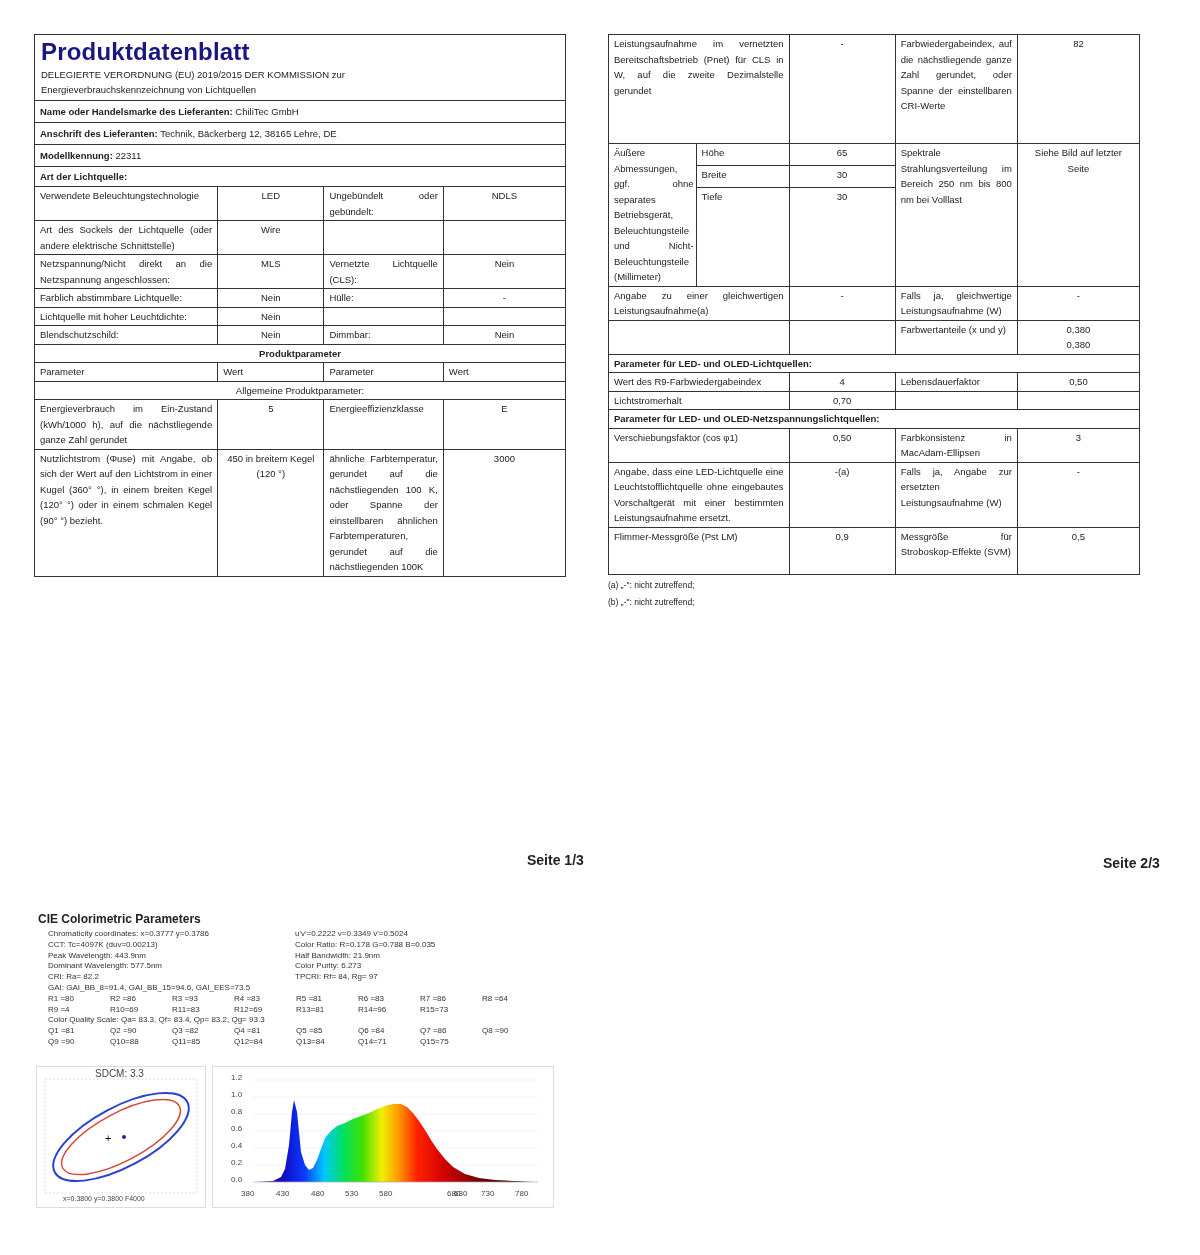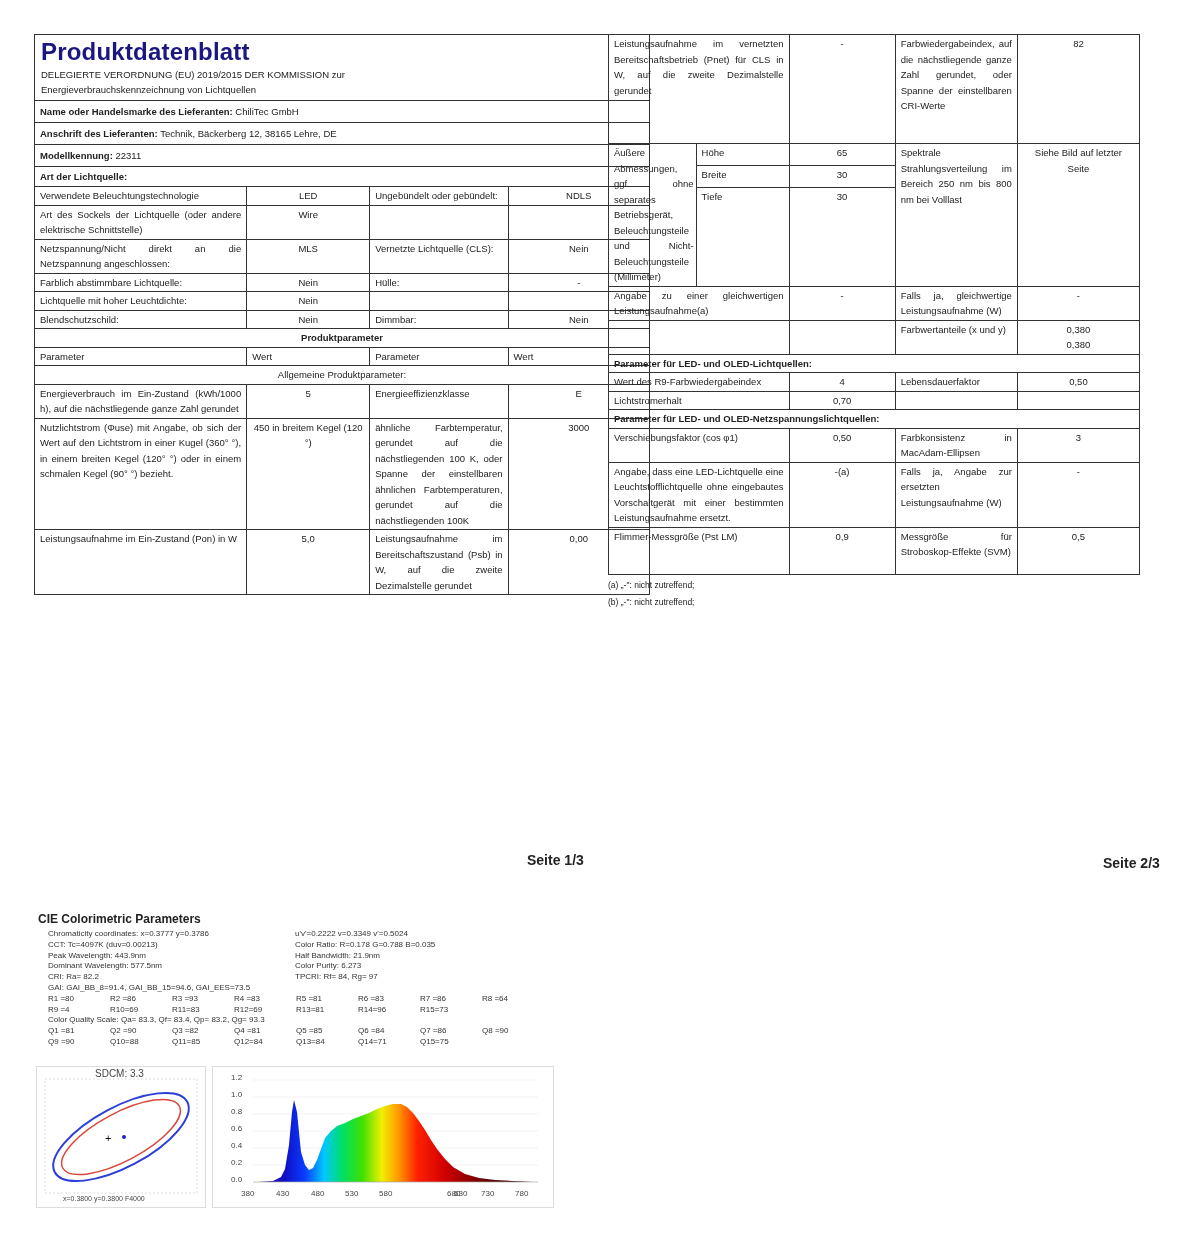--- a/index.html
+++ b/index.html
@@ -22,21 +22,21 @@
   .cie-text .row { display:flex; white-space:nowrap; }
   .cie-text .row span { display:inline-block; }
   .grid8 span { width:62px; }
   .half span:first-child { width:247px; }
   .plot-box { position:absolute; border:1px solid #ddd; background:#fff; }
   .ax { font-size:8px; color:#444; position:absolute; }
 </style>
 </head>
 <body>
 
-<div class="page" style="left:34px; top:34px; width:616px;">
+<div class="page" style="left:34px; top:34px; width:532px;">
   <table class="ds">
     <colgroup>
         <col style="width:34.5%">
         <col style="width:20%">
         <col style="width:22.5%">
         <col style="width:23%">
       </colgroup>
     <tbody>
         <tr>
       <td colspan="4" style="padding:2px 6px 3px;">
@@ -112,26 +112,20 @@
       <td>Energieverbrauch im Ein-Zustand (kWh/1000 h), auf die nächstliegende ganze Zahl gerundet</td>
       <td class="c">5</td>
       <td>Energieeffizienzklasse</td>
       <td class="c">E</td>
     </tr>
     <tr>
       <td>Nutzlichtstrom (Φuse) mit Angabe, ob sich der Wert auf den Lichtstrom in einer Kugel (360° °), in einem breiten Kegel (120° °) oder in einem schmalen Kegel (90° °) bezieht.</td>
       <td class="c">450 in breitem Kegel (120 °)</td>
       <td>ähnliche Farbtemperatur, gerundet auf die nächstliegenden 100 K, oder Spanne der einstellbaren ähnlichen Farbtemperaturen, gerundet auf die nächstliegenden 100K</td>
       <td class="c">3000</td>
-    </tr>
-    <tr>
-      <td>Leistungsaufnahme im Ein-Zustand (Pon) in W</td>
-      <td class="c">5,0</td>
-      <td>Leistungsaufnahme im Bereitschaftszustand (Psb) in W, auf die zweite Dezimalstelle gerundet</td>
-      <td class="c">0,00</td>
     </tr>
   </tbody>
     </table>
 </div>
 <div class="pnum" style="left:527px; top:852px;">Seite 1/3</div>
 
 <div class="page" style="left:608px; top:34px; width:532px;">
   <table class="ds">
     <colgroup>
         <col style="width:16.5%">

